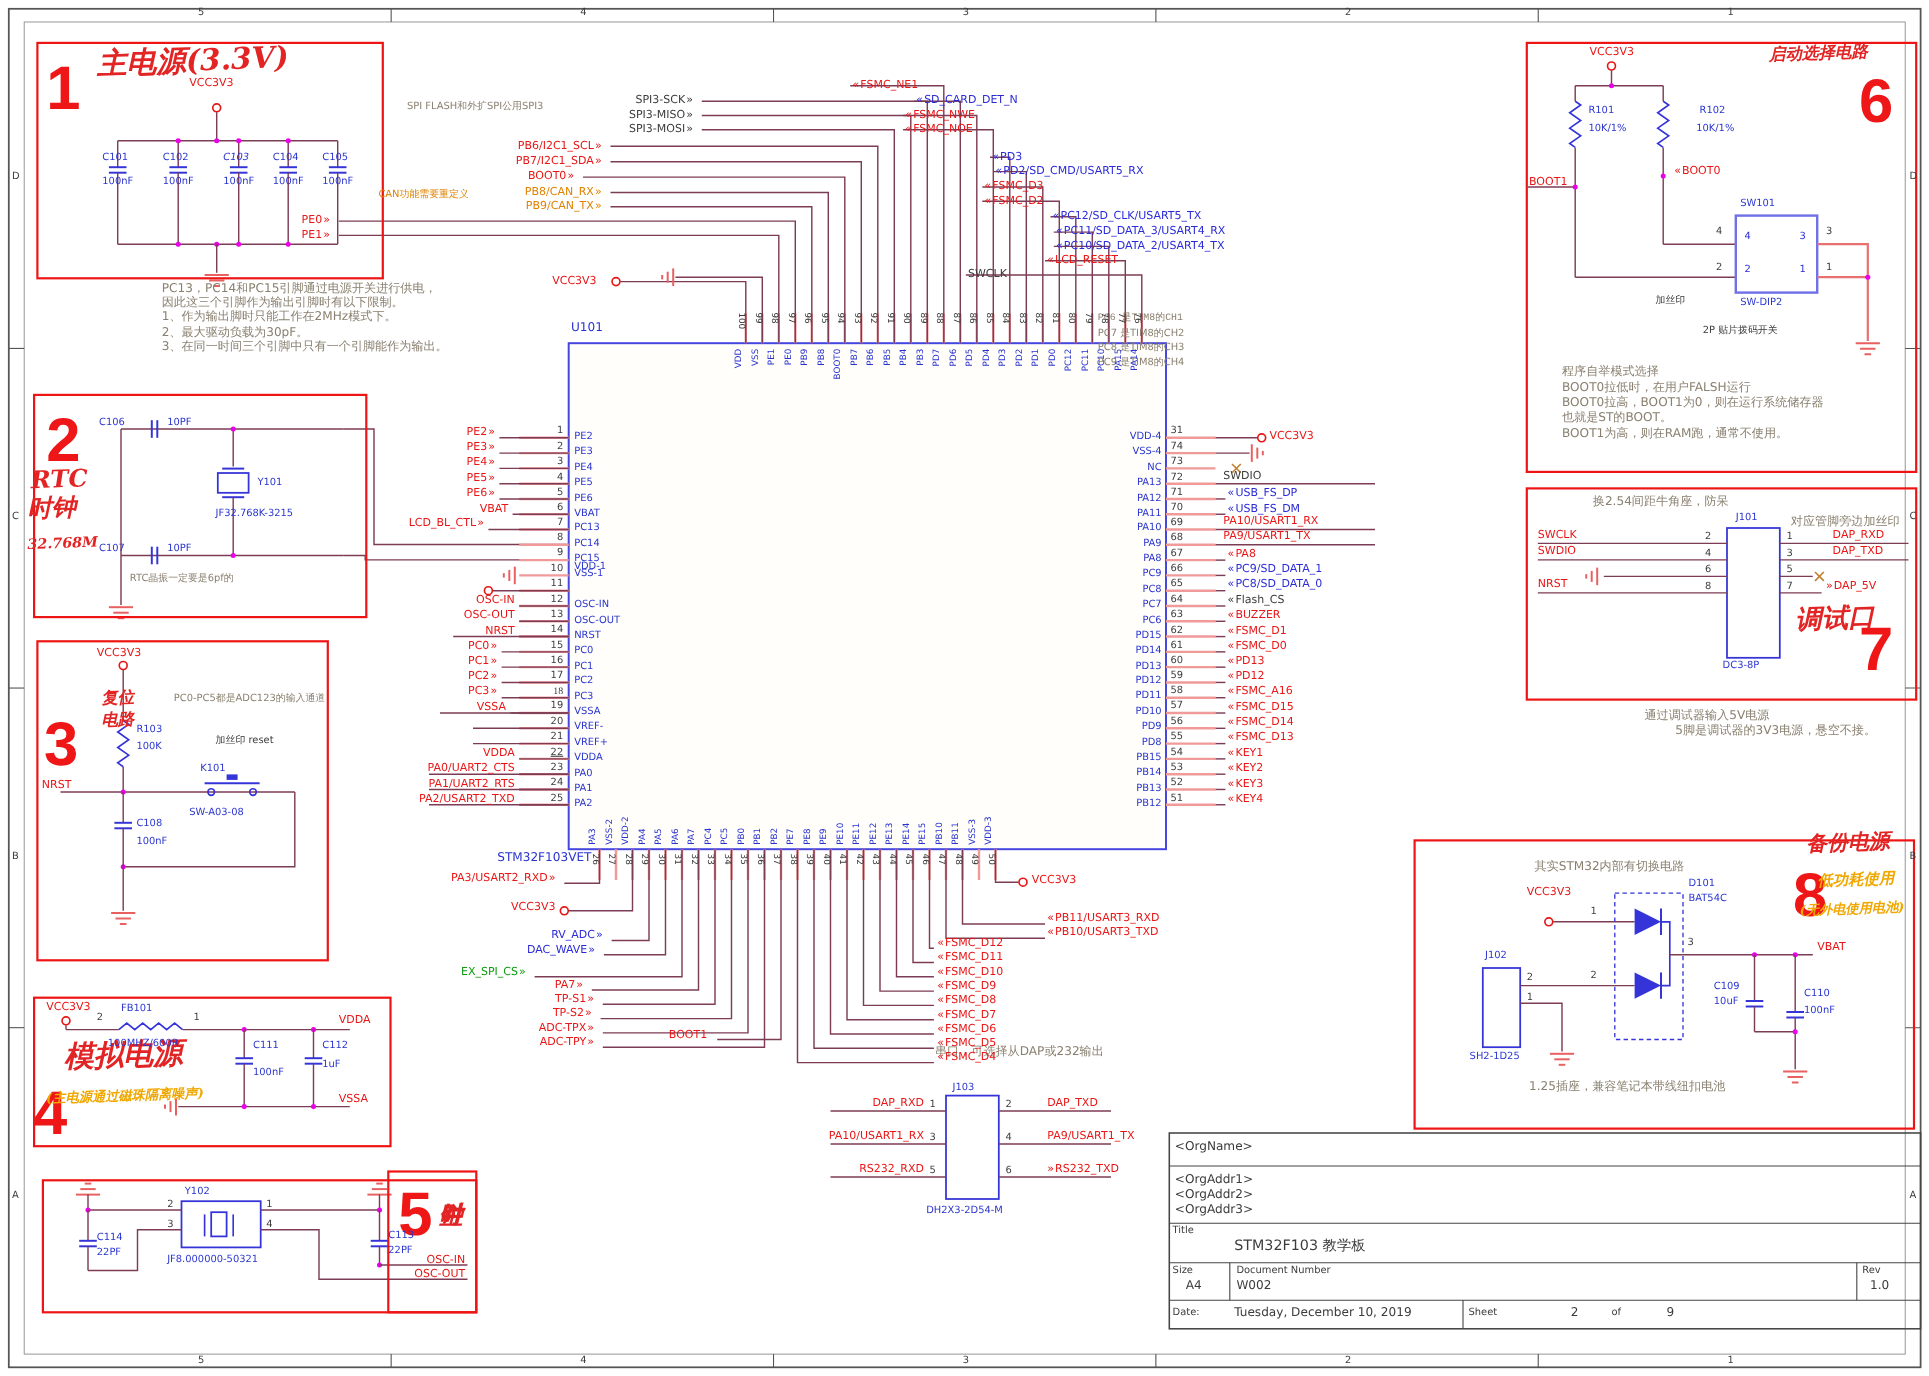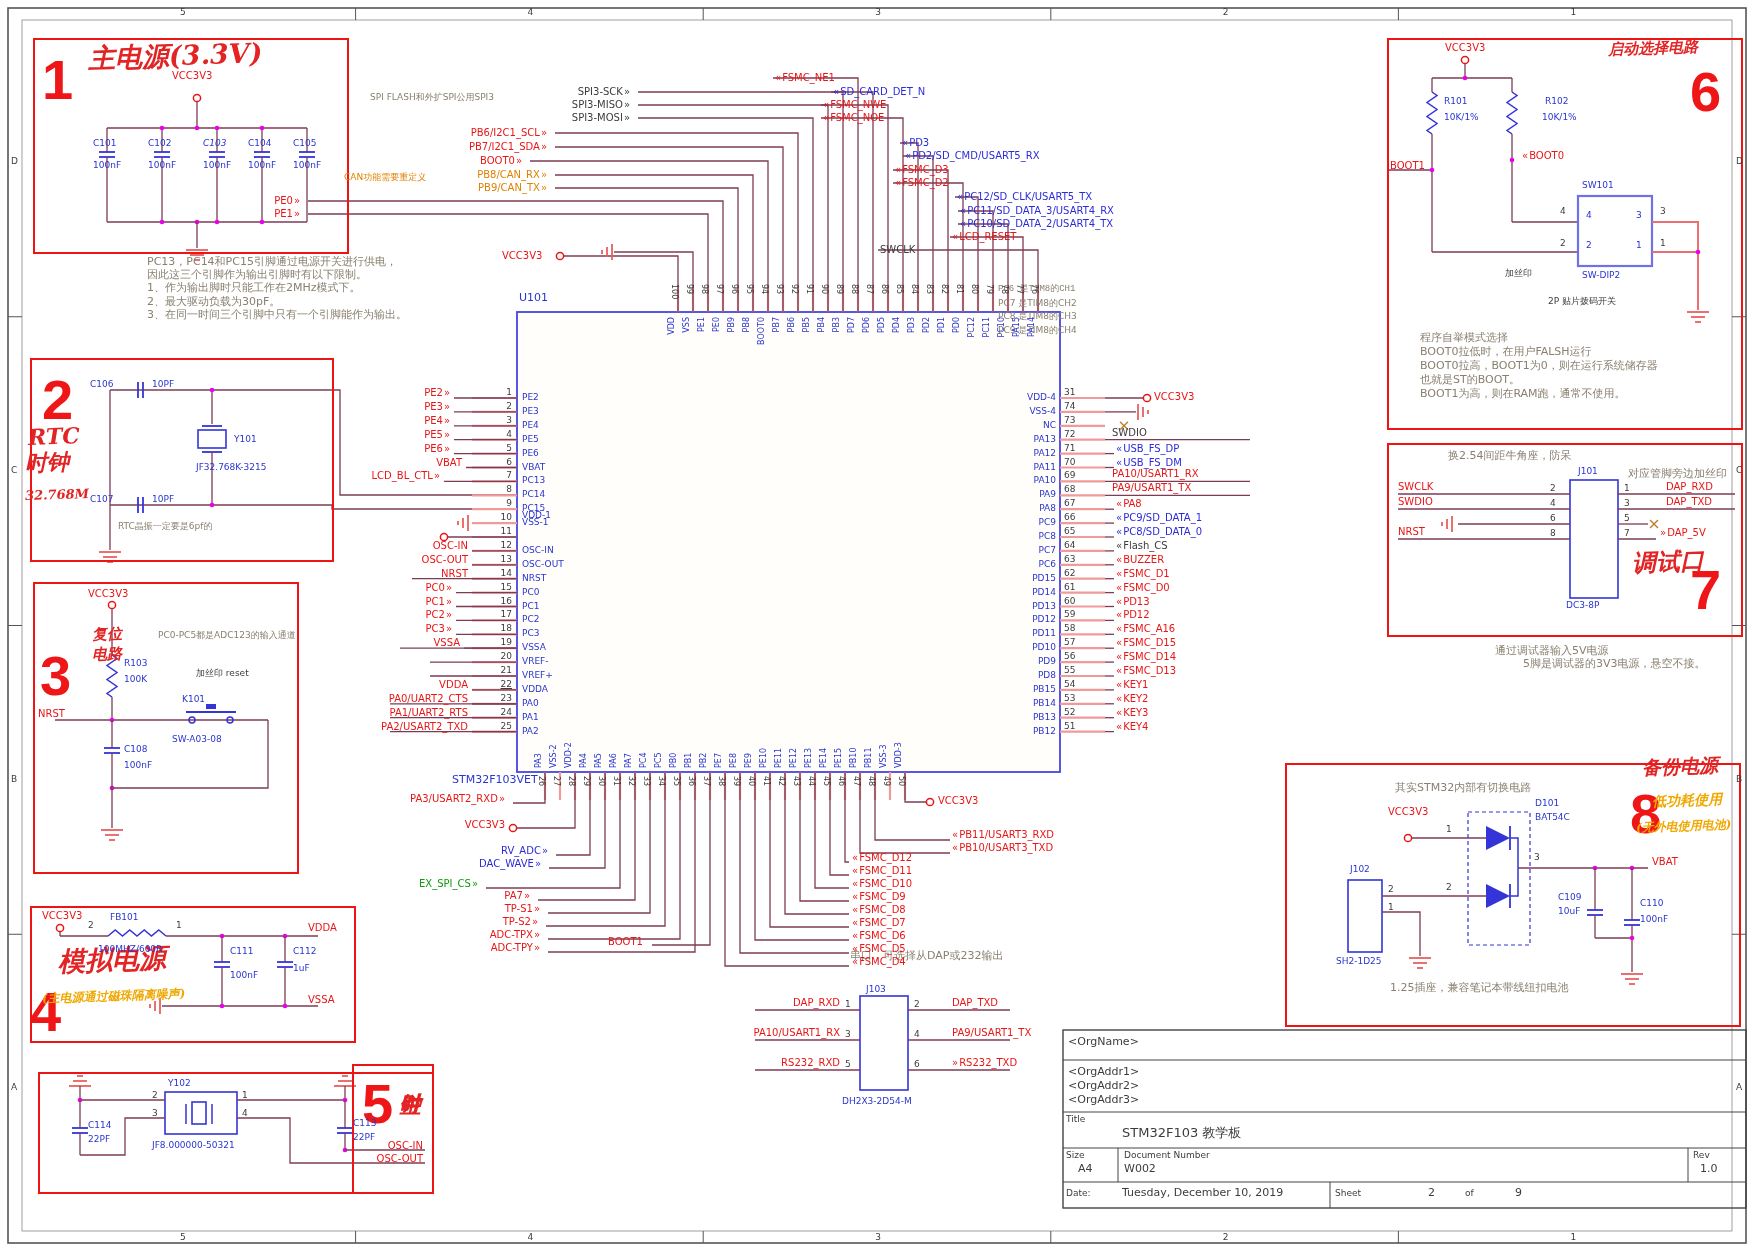--- a/index.html
+++ b/index.html
@@ -714,21 +714,21 @@
     <div class="t r ra" style="left: 468px; top: 567.7px;">NRST</div>
     <div class="t k s9 ra" style="left: 512px; top: 581.6px;">15</div>
     <div class="t comp s9" style="left: 522px; top: 586.6px;">PC0</div>
     <div class="t r aout ra" style="left: 452px; top: 581.6px;">PC0</div>
     <div class="t k s9 ra" style="left: 512px; top: 595.5px;">16</div>
     <div class="t comp s9" style="left: 522px; top: 600.5px;">PC1</div>
     <div class="t r aout ra" style="left: 452px; top: 595.5px;">PC1</div>
     <div class="t k s9 ra" style="left: 512px; top: 609.4px;">17</div>
     <div class="t comp s9" style="left: 522px; top: 614.4px;">PC2</div>
     <div class="t r aout ra" style="left: 452px; top: 609.4px;">PC2</div>
-    <div class="t k s9 ra" style="left: 512px; top: 623.3px;">18</div>
+    <div class="t k s9 ra" style="left: 512px; top: 623.3px; font-family: Liberation Serif, serif;">18</div>
     <div class="t comp s9" style="left: 522px; top: 628.3px;">PC3</div>
     <div class="t r aout ra" style="left: 452px; top: 623.3px;">PC3</div>
     <div class="t k s9 ra" style="left: 512px; top: 637.2px;">19</div>
     <div class="t comp s9" style="left: 522px; top: 642.2px;">VSSA</div>
     <div class="t r ra" style="left: 460px; top: 637.2px;">VSSA</div>
     <div class="t k s9 ra" style="left: 512px; top: 651.1px;">20</div>
     <div class="t comp s9" style="left: 522px; top: 656.1px;">VREF-</div>
     <div class="t k s9 ra" style="left: 512px; top: 665px;">21</div>
     <div class="t comp s9" style="left: 522px; top: 670px;">VREF+</div>
     <div class="t k s9 ra" style="left: 512px; top: 678.9px; text-decoration: underline;">22</div>

